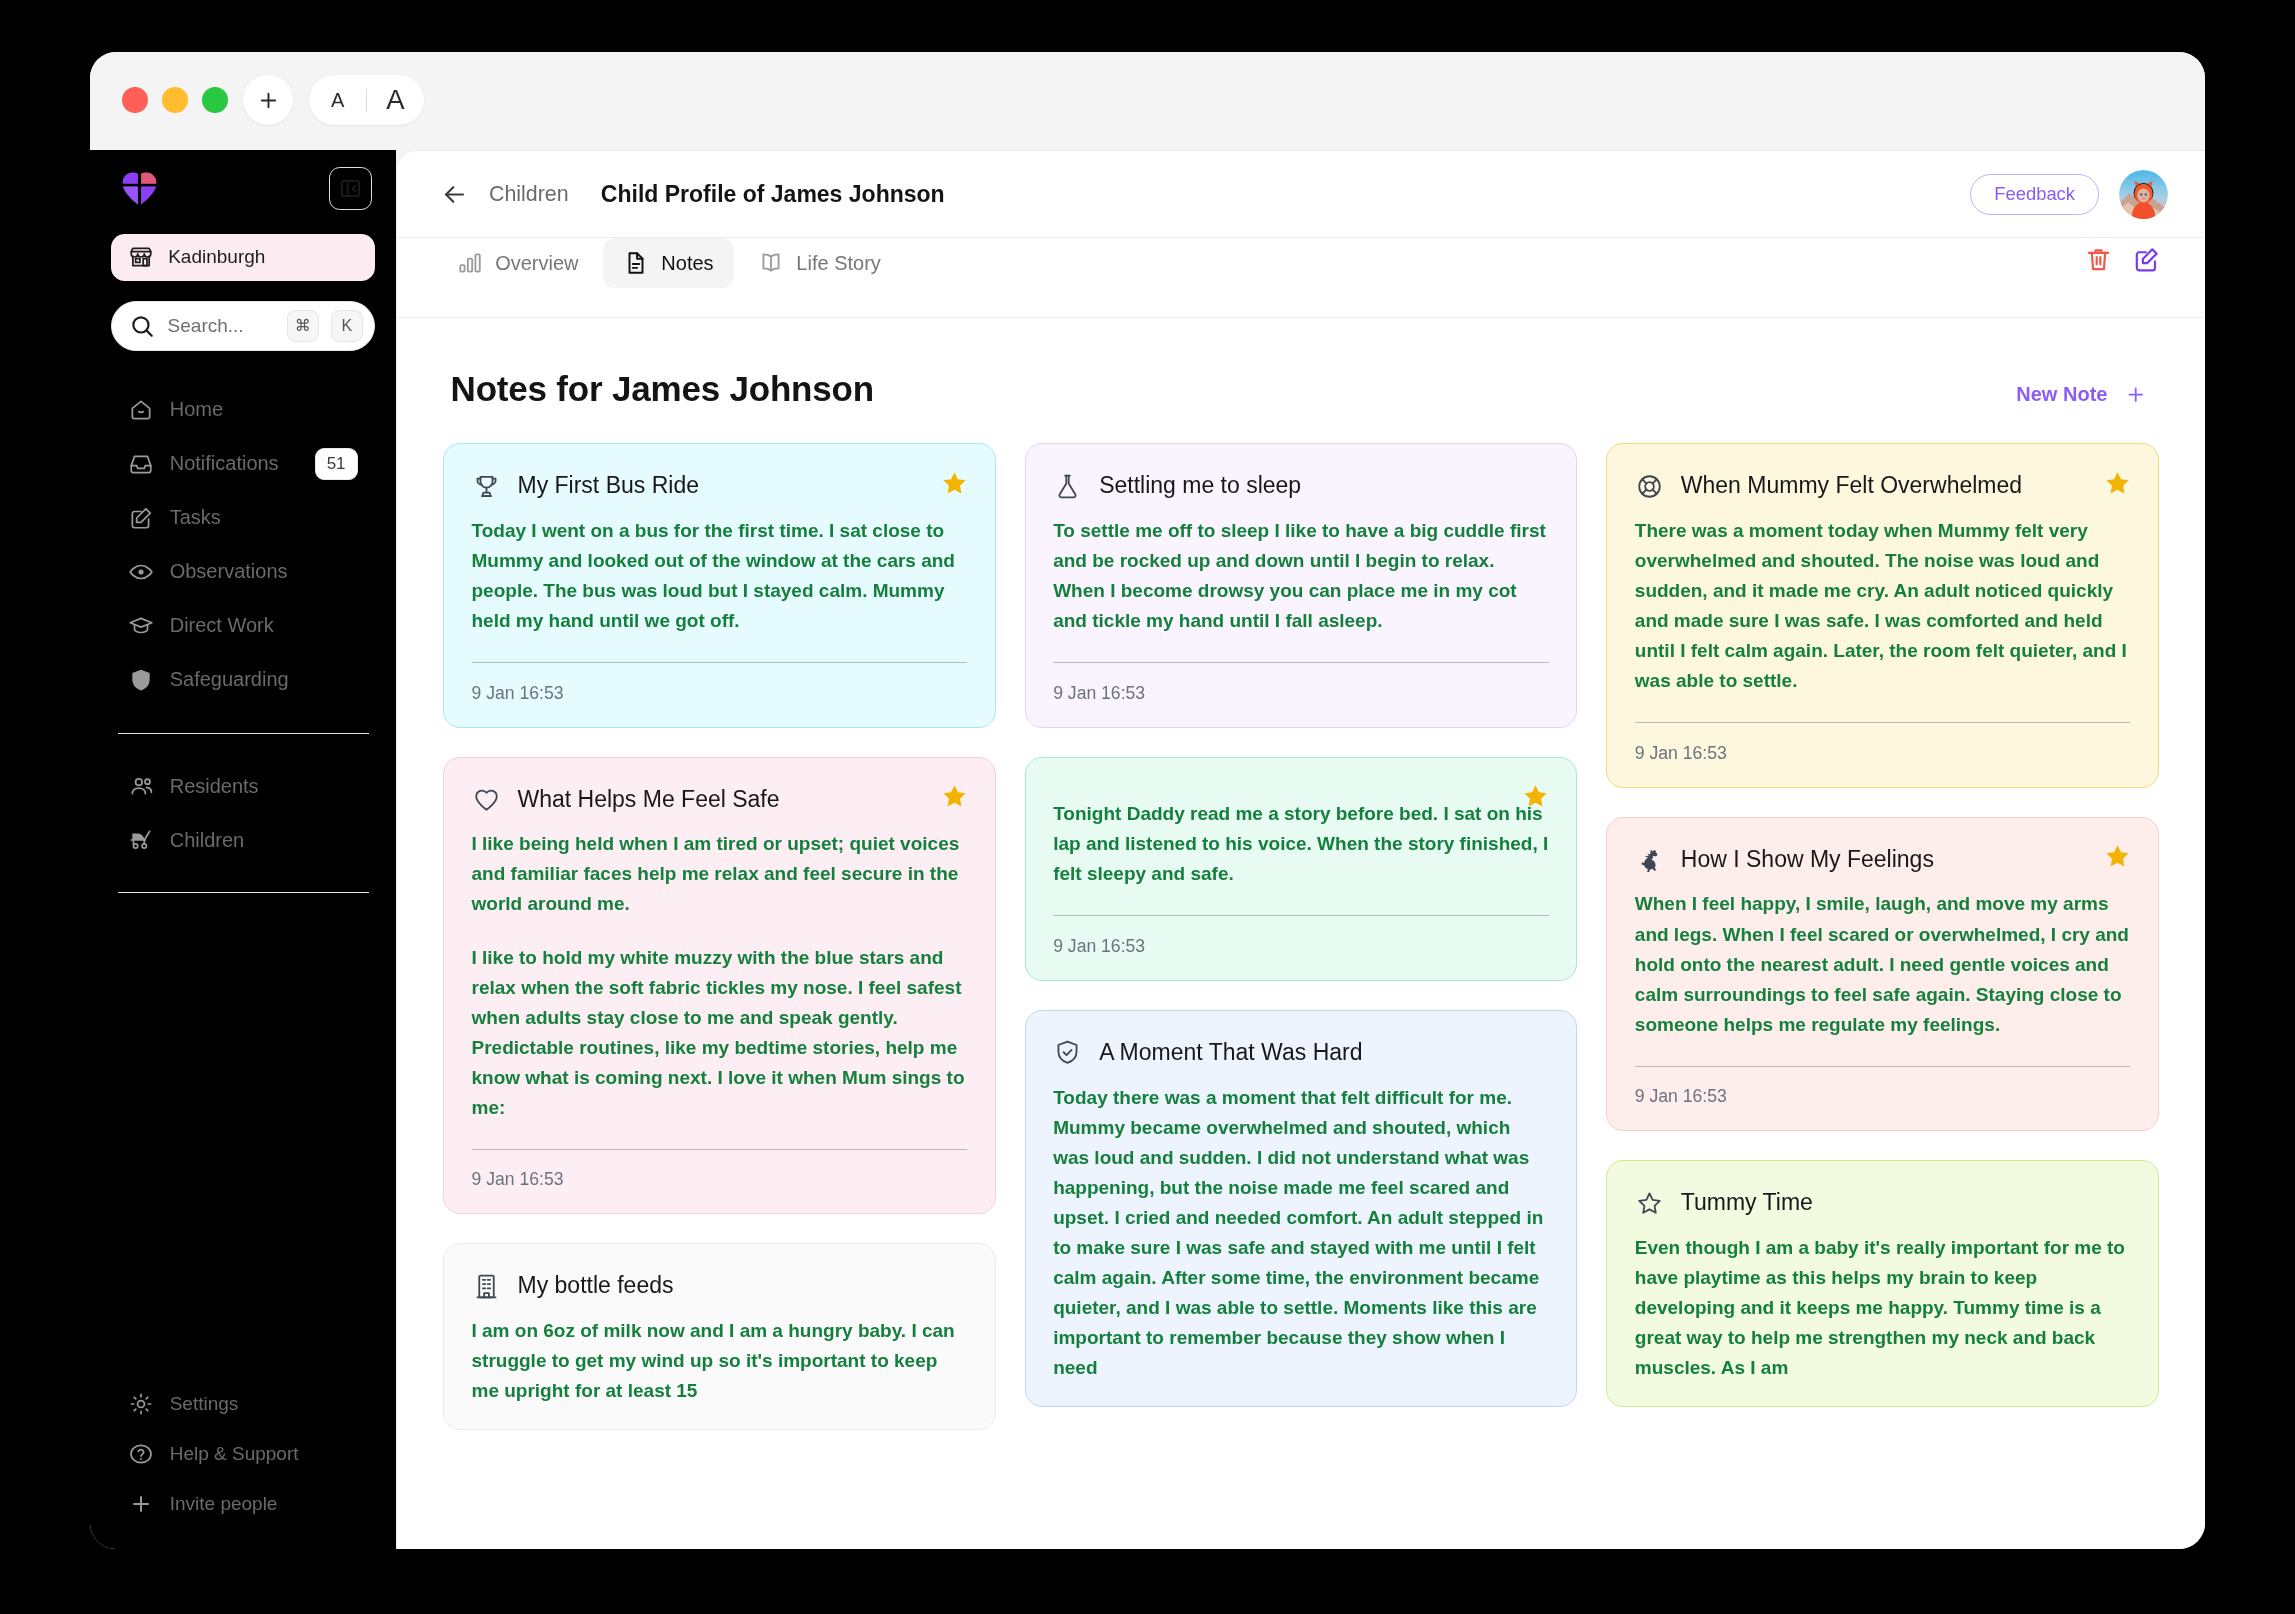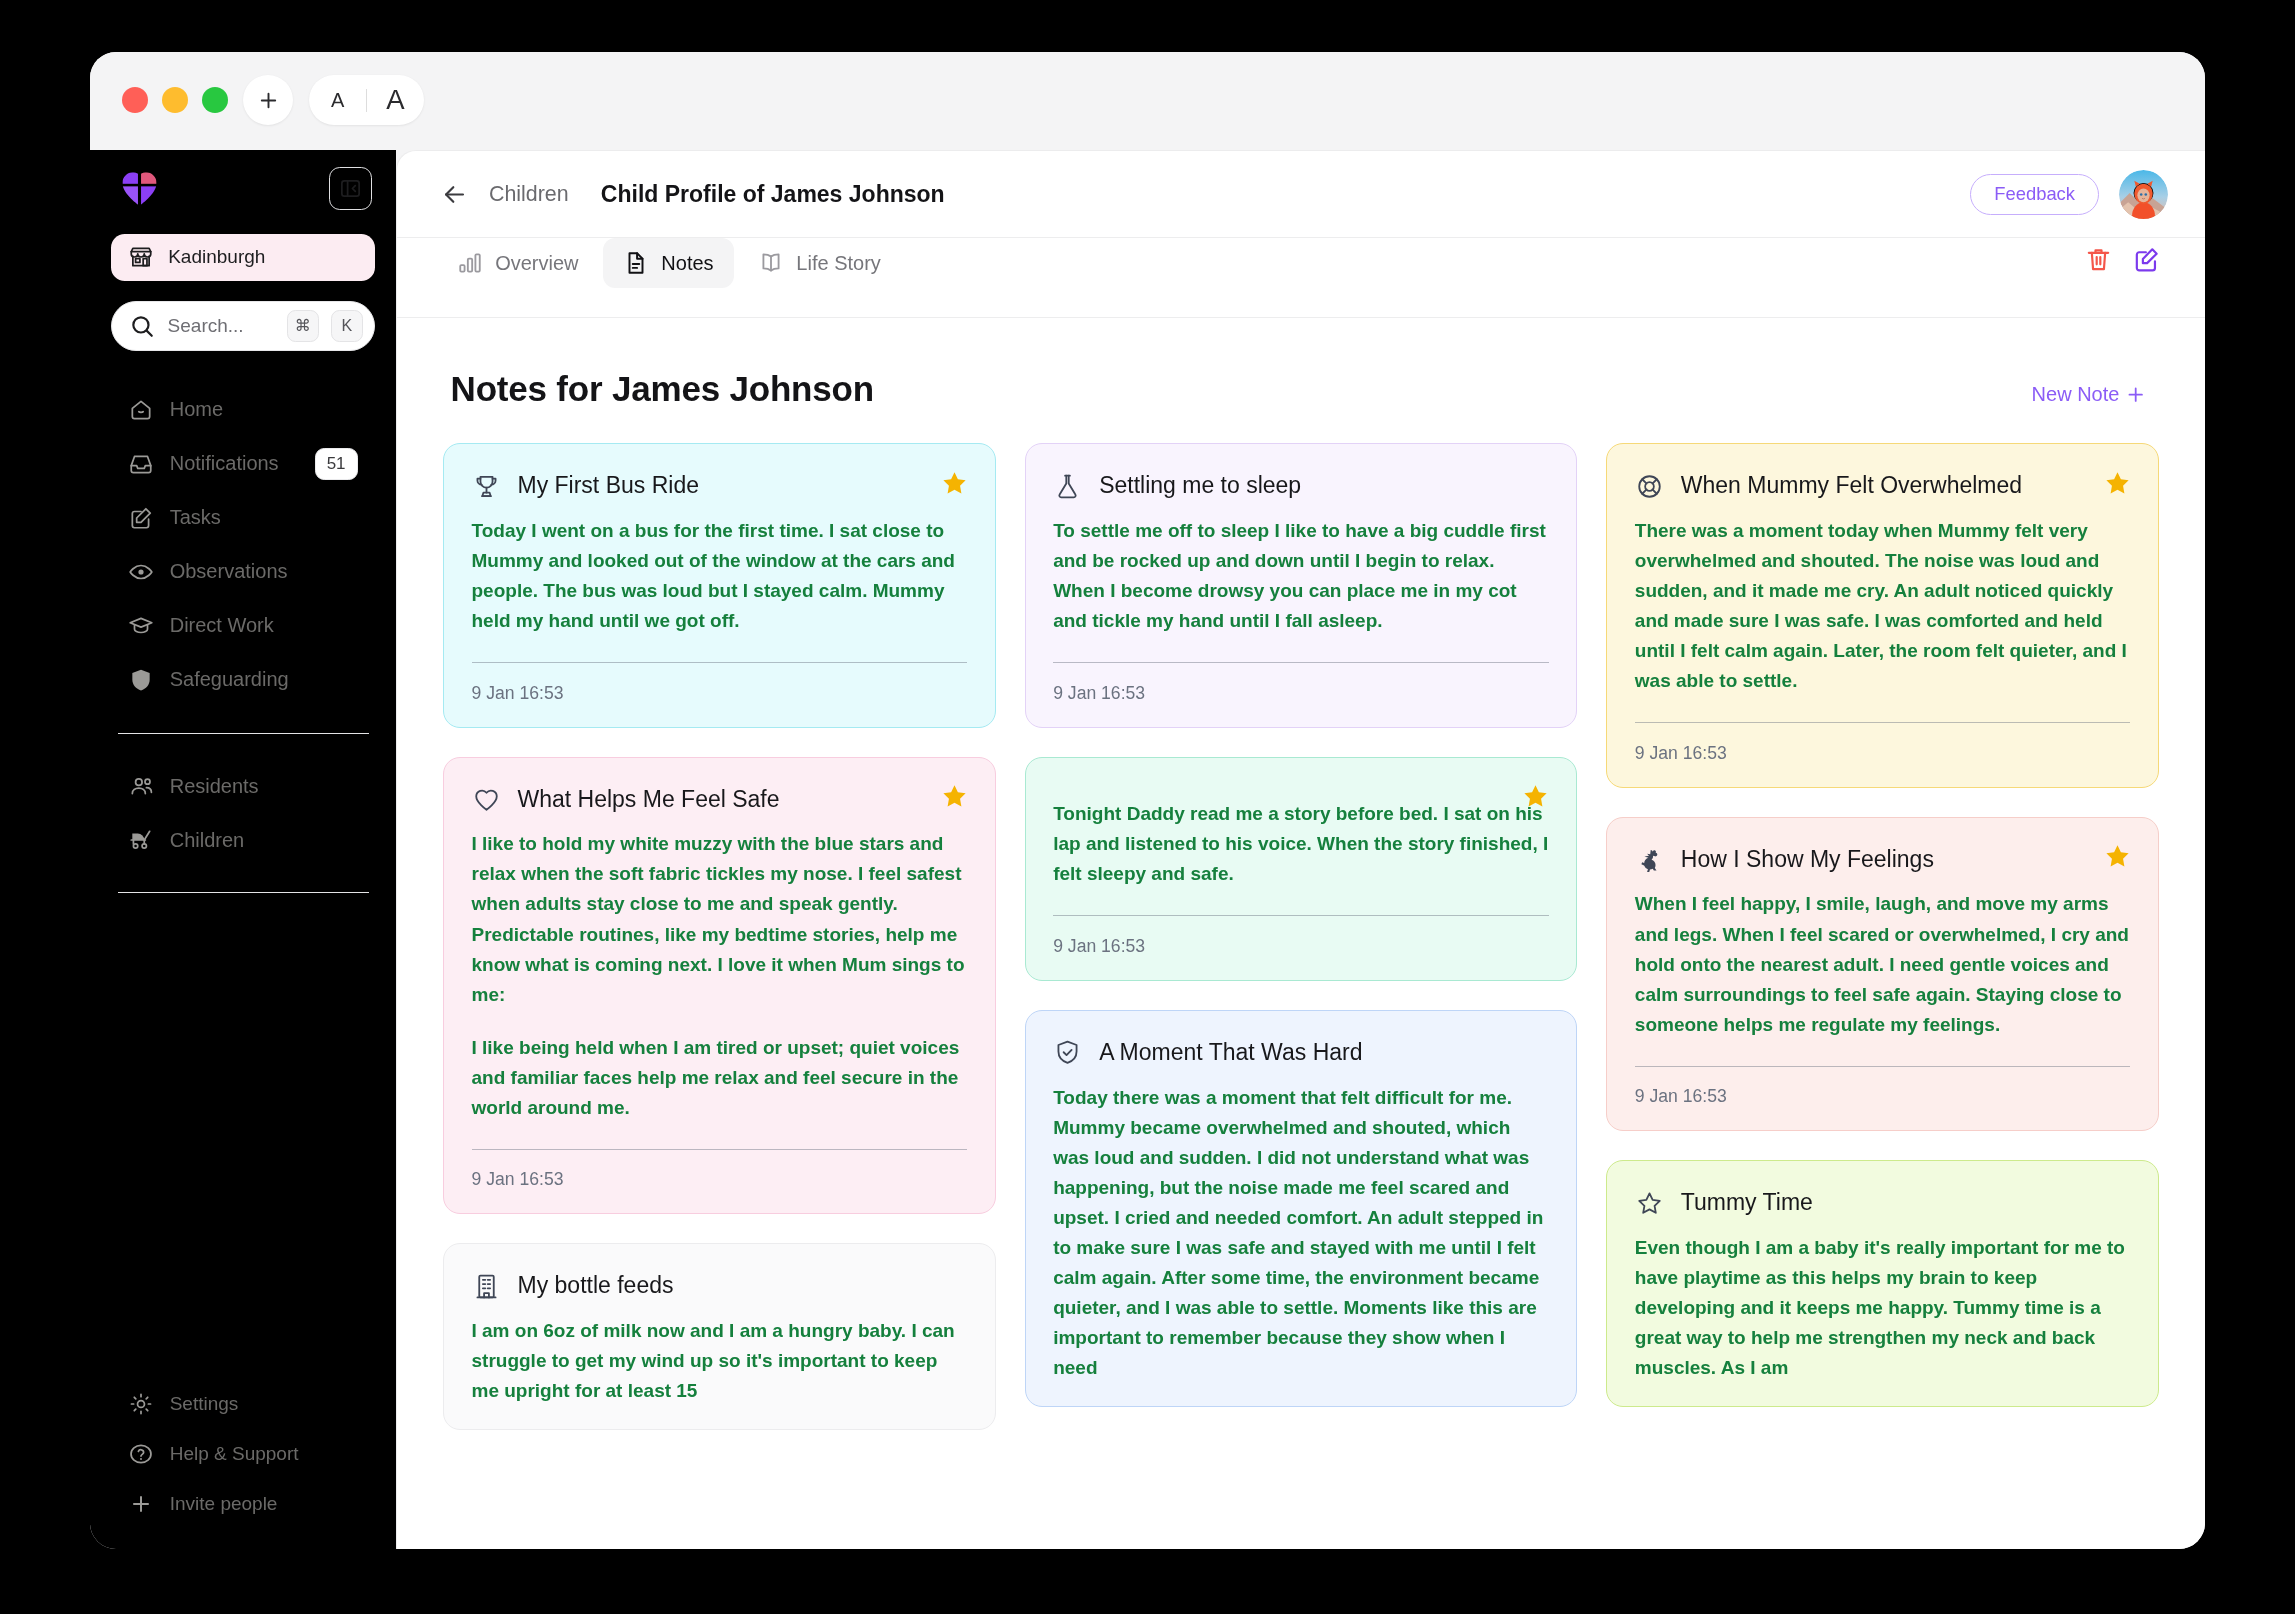--- a/index.html
+++ b/index.html
@@ -149,21 +149,21 @@
 
   #content-area {
     position:absolute; left:0; right:0; top:168px; bottom:0;
     overflow:hidden; padding: 0 46px;
   }
   #notes-head {
     display:flex; align-items:baseline; padding: 50px 12.2px 0 7.6px;
   }
   #notes-title { font-size:35px; font-weight:700; color:#141417; letter-spacing:-0.2px; }
   #notes-head-spacer { flex:1; }
-  #new-note-btn { display:flex; align-items:center; gap:6px; color:#8b5cf6; font-size:20px; }
+  #new-note-btn { display:flex; align-items:center; gap:18px; color:#8b5cf6; font-size:20px;font-weight:bold; }
   #new-note-btn svg { width:21.4px; height:21.4px; }
 
   
   #notes-grid {
     margin-top: 34px;
     column-count: 3; column-gap: 29px;
   }
   .note-card {
     break-inside: avoid;
     border-radius: 17px;
@@ -497,22 +497,22 @@
             <div class="note-head">
               <svg class="note-icon" viewBox="0 0 24 24" fill="none" stroke="#3f4656" stroke-width="1.5" stroke-linecap="round" stroke-linejoin="round">
                 <path d="M12 20.5S3.5 14.6 3.5 9.3A4.8 4.8 0 0 1 12 6.4a4.8 4.8 0 0 1 8.5 2.9c0 5.3-8.5 11.2-8.5 11.2z"></path>
               </svg>
               <div class="note-title">What Helps Me Feel Safe</div>
             </div>
             <div class="note-star"><svg viewBox="0 0 24 24" fill="#f5b301">
                 <path d="M12 2.6 14.8 8.4l6.4.9-4.6 4.5 1.1 6.4L12 17.1 6.3 20.2l1.1-6.4-4.6-4.5 6.4-.9z"></path>
               </svg></div>
             <div class="note-body">
+              <p>I like being held when I am tired or upset; quiet voices and familiar faces help me relax and feel secure in the world around me.</p>
               <p>I like to hold my white muzzy with the blue stars and relax when the soft fabric tickles my nose. I feel safest when adults stay close to me and speak gently. Predictable routines, like my bedtime stories, help me know what is coming next. I love it when Mum sings to me:</p>
-              <p>I like being held when I am tired or upset; quiet voices and familiar faces help me relax and feel secure in the world around me.</p>
             </div>
             <div class="note-rule"></div>
             <div class="note-time">9 Jan 16:53</div>
           </div>
           <div class="note-card c-grey" style="break-after: column;">
             <div class="note-head">
               <svg class="note-icon" viewBox="0 0 24 24" fill="none" stroke="#3f4656" stroke-width="1.5" stroke-linecap="round" stroke-linejoin="round">
                 <rect x="6" y="3" width="12" height="18" rx="1"></rect>
                 <path d="M9 6.5h2M13 6.5h2M9 10h2M13 10h2M9 13.5h2M13 13.5h2"></path>
                 <path d="M10 21v-3.5h4V21"></path>

